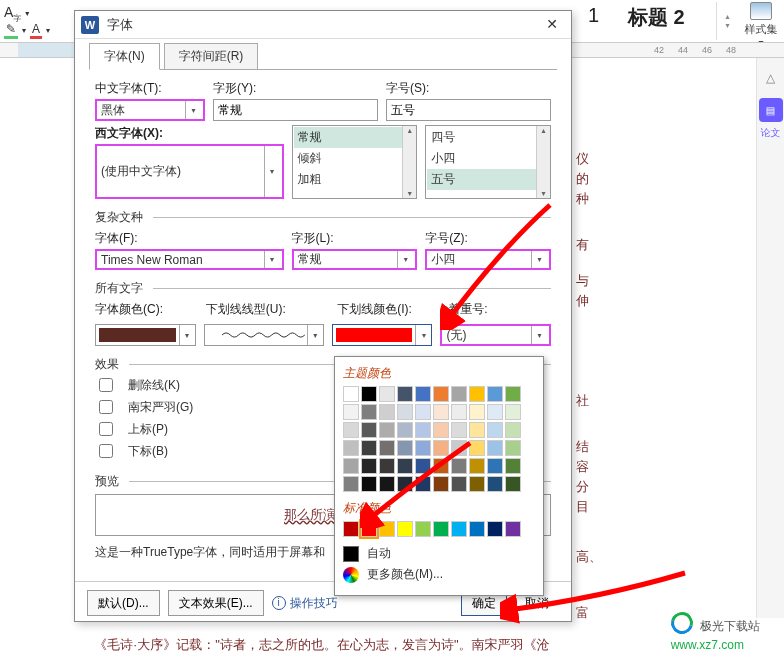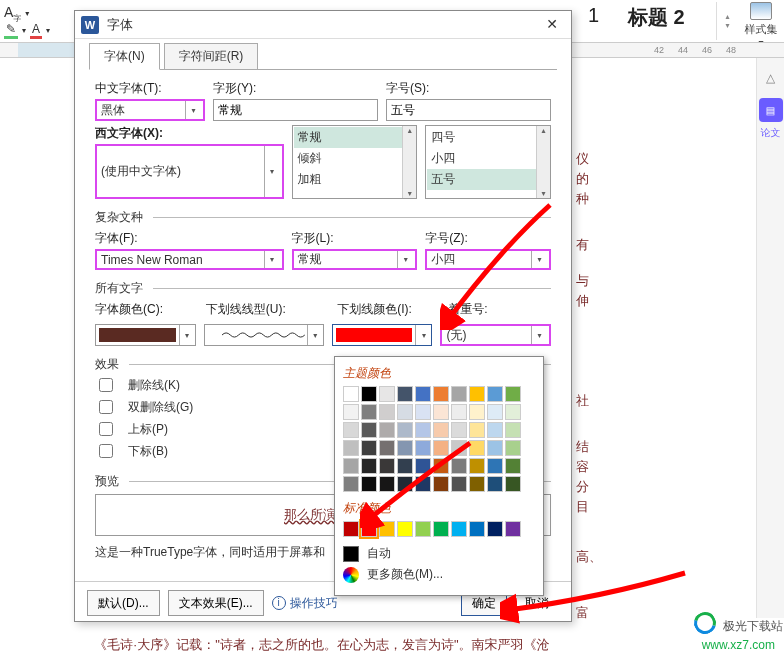--- a/index.html
+++ b/index.html
@@ -298,23 +298,23 @@
     background: conic-gradient(red,orange,yellow,green,cyan,blue,purple,red);
   }
   
   .arrow-red {
     position:absolute;
     pointer-events:none;
     z-index:40;
   }
   .watermark {
     position:absolute;
-    right:1px; bottom:4px;
+    right:24px; bottom:4px;
     font-size:12px;
-    text-align:center;
+    text-align:left;
   }
   .watermark .cn { color:#555; }
   .watermark .url { color:#18b04a; font-size:12px;}
   .watermark .logo {
     display:inline-block; width:22px;height:22px;
     border:3px solid #18b04a;border-radius:50%;
     border-left-color:#0e8adf;border-bottom-color:#0e8adf;
     transform:rotate(-30deg);
     vertical-align:middle;margin-right:4px;
     position:relative; top:-4px;
@@ -519,21 +519,21 @@
         <span class="glabel">效果</span>
       </div>
     <div style="display:flex;">
       <div style="flex:1;">
         <div class="checkbox-row">
             <input type="checkbox" style="">
             <span>删除线(K)</span>
           </div>
         <div class="checkbox-row">
             <input type="checkbox" style="">
-            <span>双删除线(G)</span>
+            <span>南宋严羽(G)</span>
           </div>
         <div class="checkbox-row">
             <input type="checkbox" style="">
             <span>上标(P)</span>
           </div>
         <div class="checkbox-row">
             <input type="checkbox" style="">
             <span>下标(B)</span>
           </div>
       </div>

